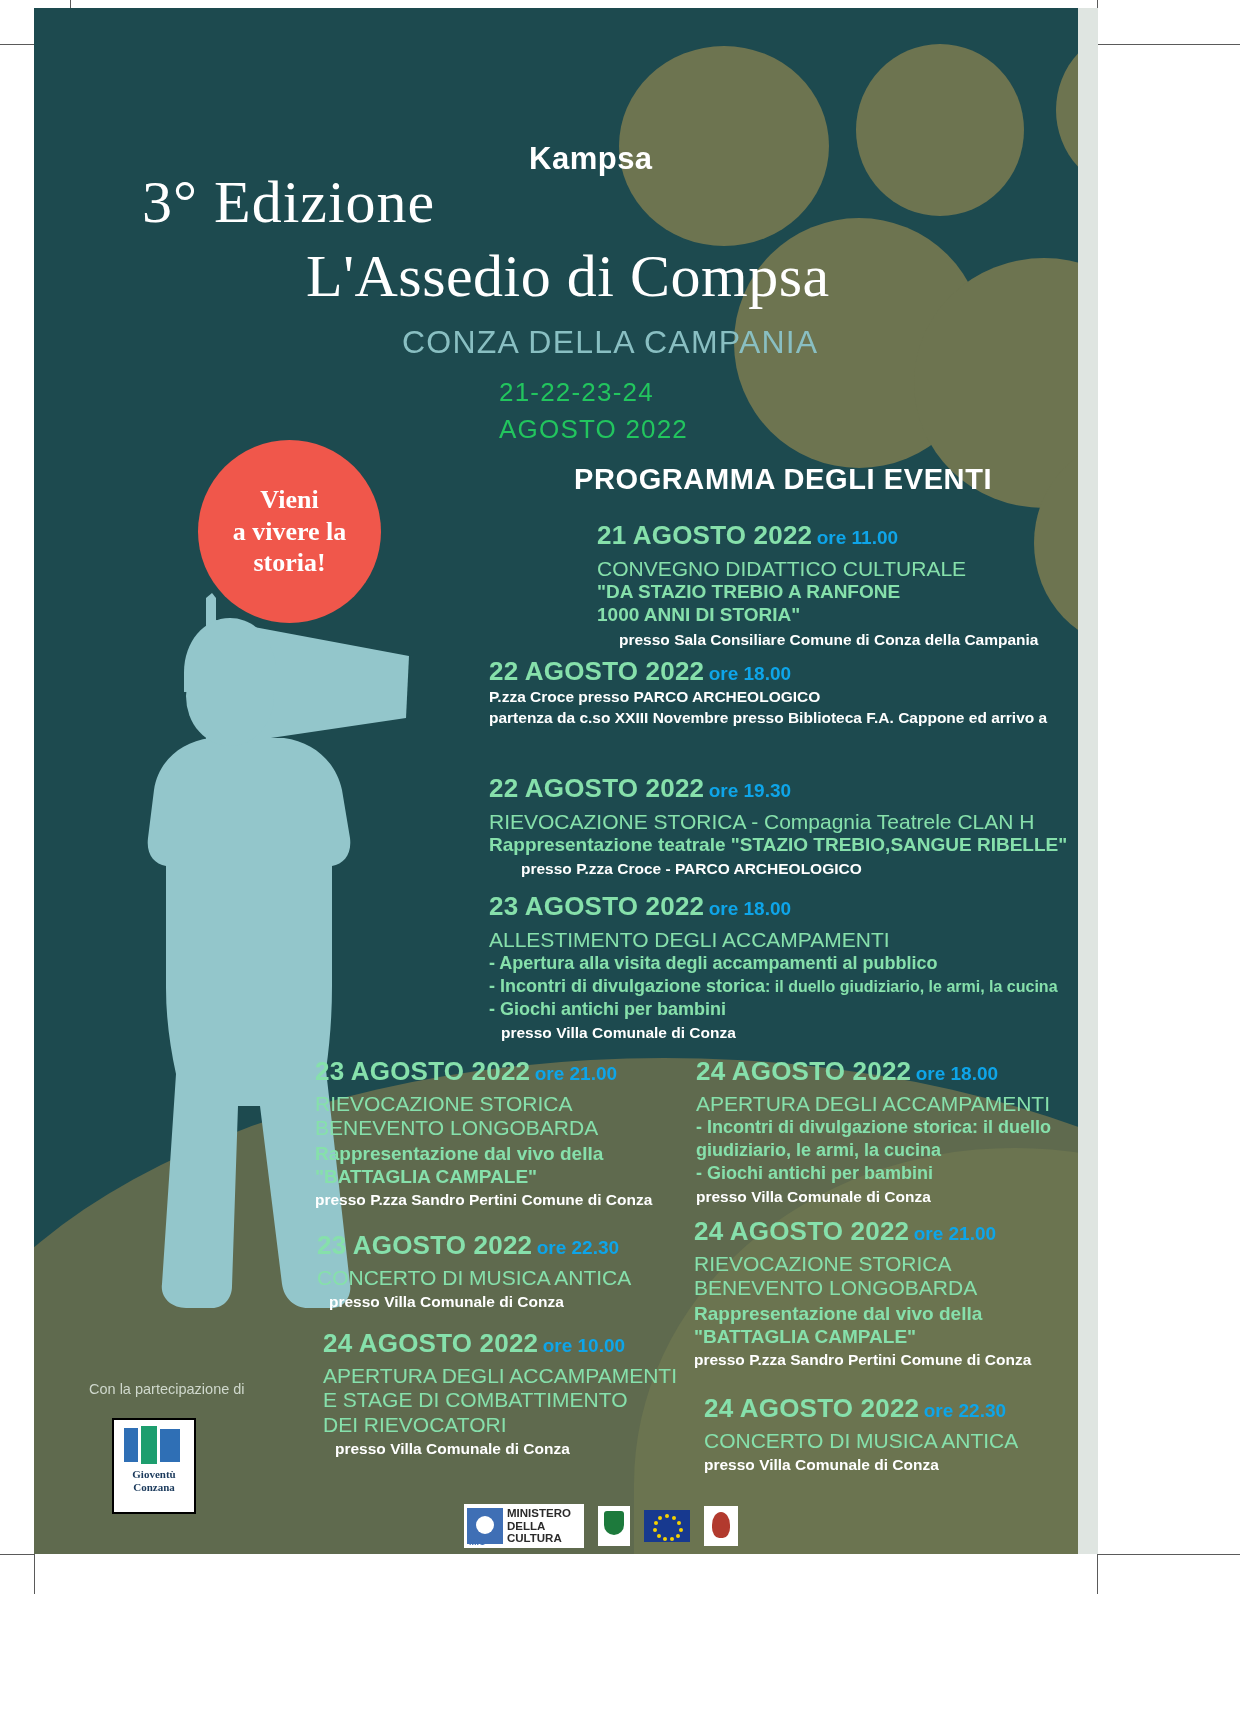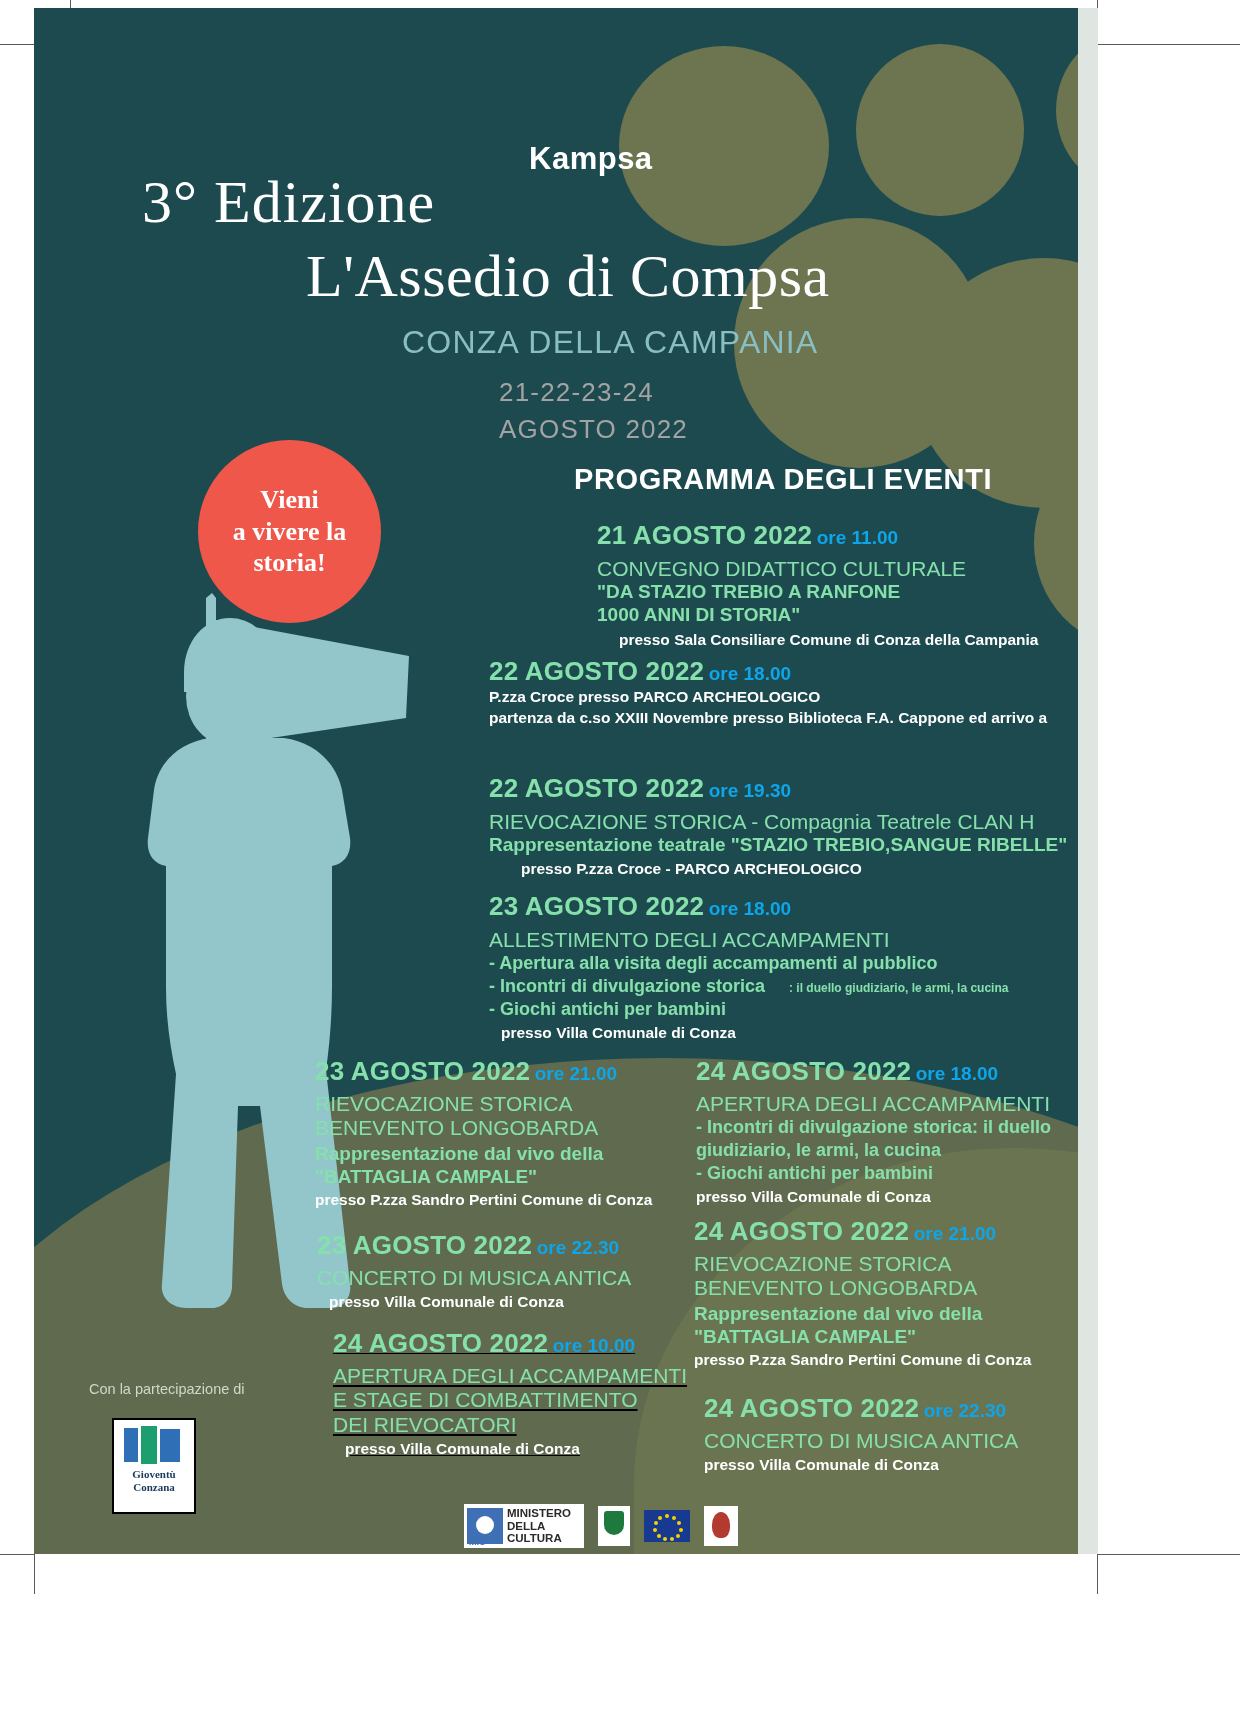--- a/index.html
+++ b/index.html
@@ -31,33 +31,33 @@
   
   .badge{position:absolute;left:164px;top:432px;width:183px;height:183px;border-radius:50%;background:#f0574b;
          display:flex;align-items:center;justify-content:center;text-align:center;}
   .badge-text{font-family:"Liberation Serif",serif;color:#ffffff;font-weight:bold;font-size:26px;line-height:1.22;}
 
   
   .kampsa{position:absolute;left:495px;top:133px;font-size:31px;font-weight:bold;color:#ffffff;letter-spacing:.5px;}
   .ed3{position:absolute;left:108px;top:160px;font-family:"Liberation Serif",serif;font-size:60px;color:#ffffff;letter-spacing:1px;}
   .assedio{position:absolute;left:272px;top:234px;font-family:"Liberation Serif",serif;font-size:60px;color:#ffffff;letter-spacing:.5px;}
   .conza{position:absolute;left:368px;top:316px;font-size:32px;color:#89bfc2;letter-spacing:1.2px;}
-  .dates{position:absolute;left:465px;top:366px;font-size:26px;color:#a3a3a3;letter-spacing:1.2px;line-height:1.42;}
+  .dates{position:absolute;left:465px;top:366px;font-size:26px;color:#22c55e;letter-spacing:1.2px;line-height:1.42;}
 
   .programma{position:absolute;left:540px;top:455px;font-size:29px;font-weight:bold;color:#ffffff;letter-spacing:.6px;}
 
   
   .ev{position:absolute;}
   .ev .dt{color:#86e0ab;font-weight:bold;font-size:26px;letter-spacing:.2px;display:inline;}
   .ev .ore{color:#0ea5e9;font-weight:bold;font-size:19px;display:inline;}
   .ev .sub{color:#86e0ab;font-size:21px;line-height:1.16;font-weight:normal;}
   .ev .subb{color:#86e0ab;font-size:19px;line-height:1.2;font-weight:bold;}
   .ev .place{color:#ffffff;font-size:15.5px;font-weight:bold;line-height:1.25;}
   .ev .bullet{color:#86e0ab;font-size:18px;font-weight:bold;line-height:1.28;}
-  .ev .bullet .thin{font-size:12px;font-weight:bold;padding-left:24px;}
+  .ev .bullet .thin{font-size:16px;font-weight:bold;}
   .ev .line{white-space:nowrap;}
   .indent1{padding-left:22px;}
   .indent2{padding-left:12px;}
 
   
   .partecip{position:absolute;left:55px;top:1373px;font-size:14.5px;color:#cfd8cc;}
   .giov{position:absolute;left:78px;top:1410px;width:80px;height:92px;background:#ffffff;border:2px solid #000000;}
   .giov .gl{position:absolute;left:10px;top:8px;width:14px;height:34px;background:#2f6fb5;}
   .giov .gm{position:absolute;left:27px;top:6px;width:16px;height:38px;background:#1d9e6e;}
   .giov .gr{position:absolute;left:46px;top:9px;width:20px;height:33px;background:#2f6fb5;}
@@ -171,21 +171,21 @@
       <div class="subb">"BATTAGLIA CAMPALE"</div>
       <div class="place" style="margin-top:2px;">presso P.zza Sandro Pertini Comune di Conza</div>
     </div>
 
     <div class="ev" style="left:283px;top:1222px;">
       <div class="line"><span class="dt">23 AGOSTO 2022</span> <span class="ore">ore 22.30</span></div>
       <div class="sub" style="margin-top:5px;">CONCERTO DI MUSICA ANTICA</div>
       <div class="place indent2" style="margin-top:2px;">presso Villa Comunale di Conza</div>
     </div>
 
-    <div class="ev" style="left:299px;top:1320px;text-decoration:underline;">
+    <div class="ev" style="left:289px;top:1320px;">
       <div class="line"><span class="dt">24 AGOSTO 2022</span> <span class="ore">ore 10.00</span></div>
       <div class="sub" style="margin-top:5px;">APERTURA DEGLI ACCAMPAMENTI</div>
       <div class="sub">E STAGE DI COMBATTIMENTO</div>
       <div class="sub">DEI RIEVOCATORI</div>
       <div class="place indent2" style="margin-top:2px;">presso Villa Comunale di Conza</div>
     </div>
 
     <div class="ev" style="left:662px;top:1048px;">
       <div class="line"><span class="dt">24 AGOSTO 2022</span> <span class="ore">ore 18.00</span></div>
       <div class="sub" style="margin-top:5px;">APERTURA DEGLI ACCAMPAMENTI</div>

